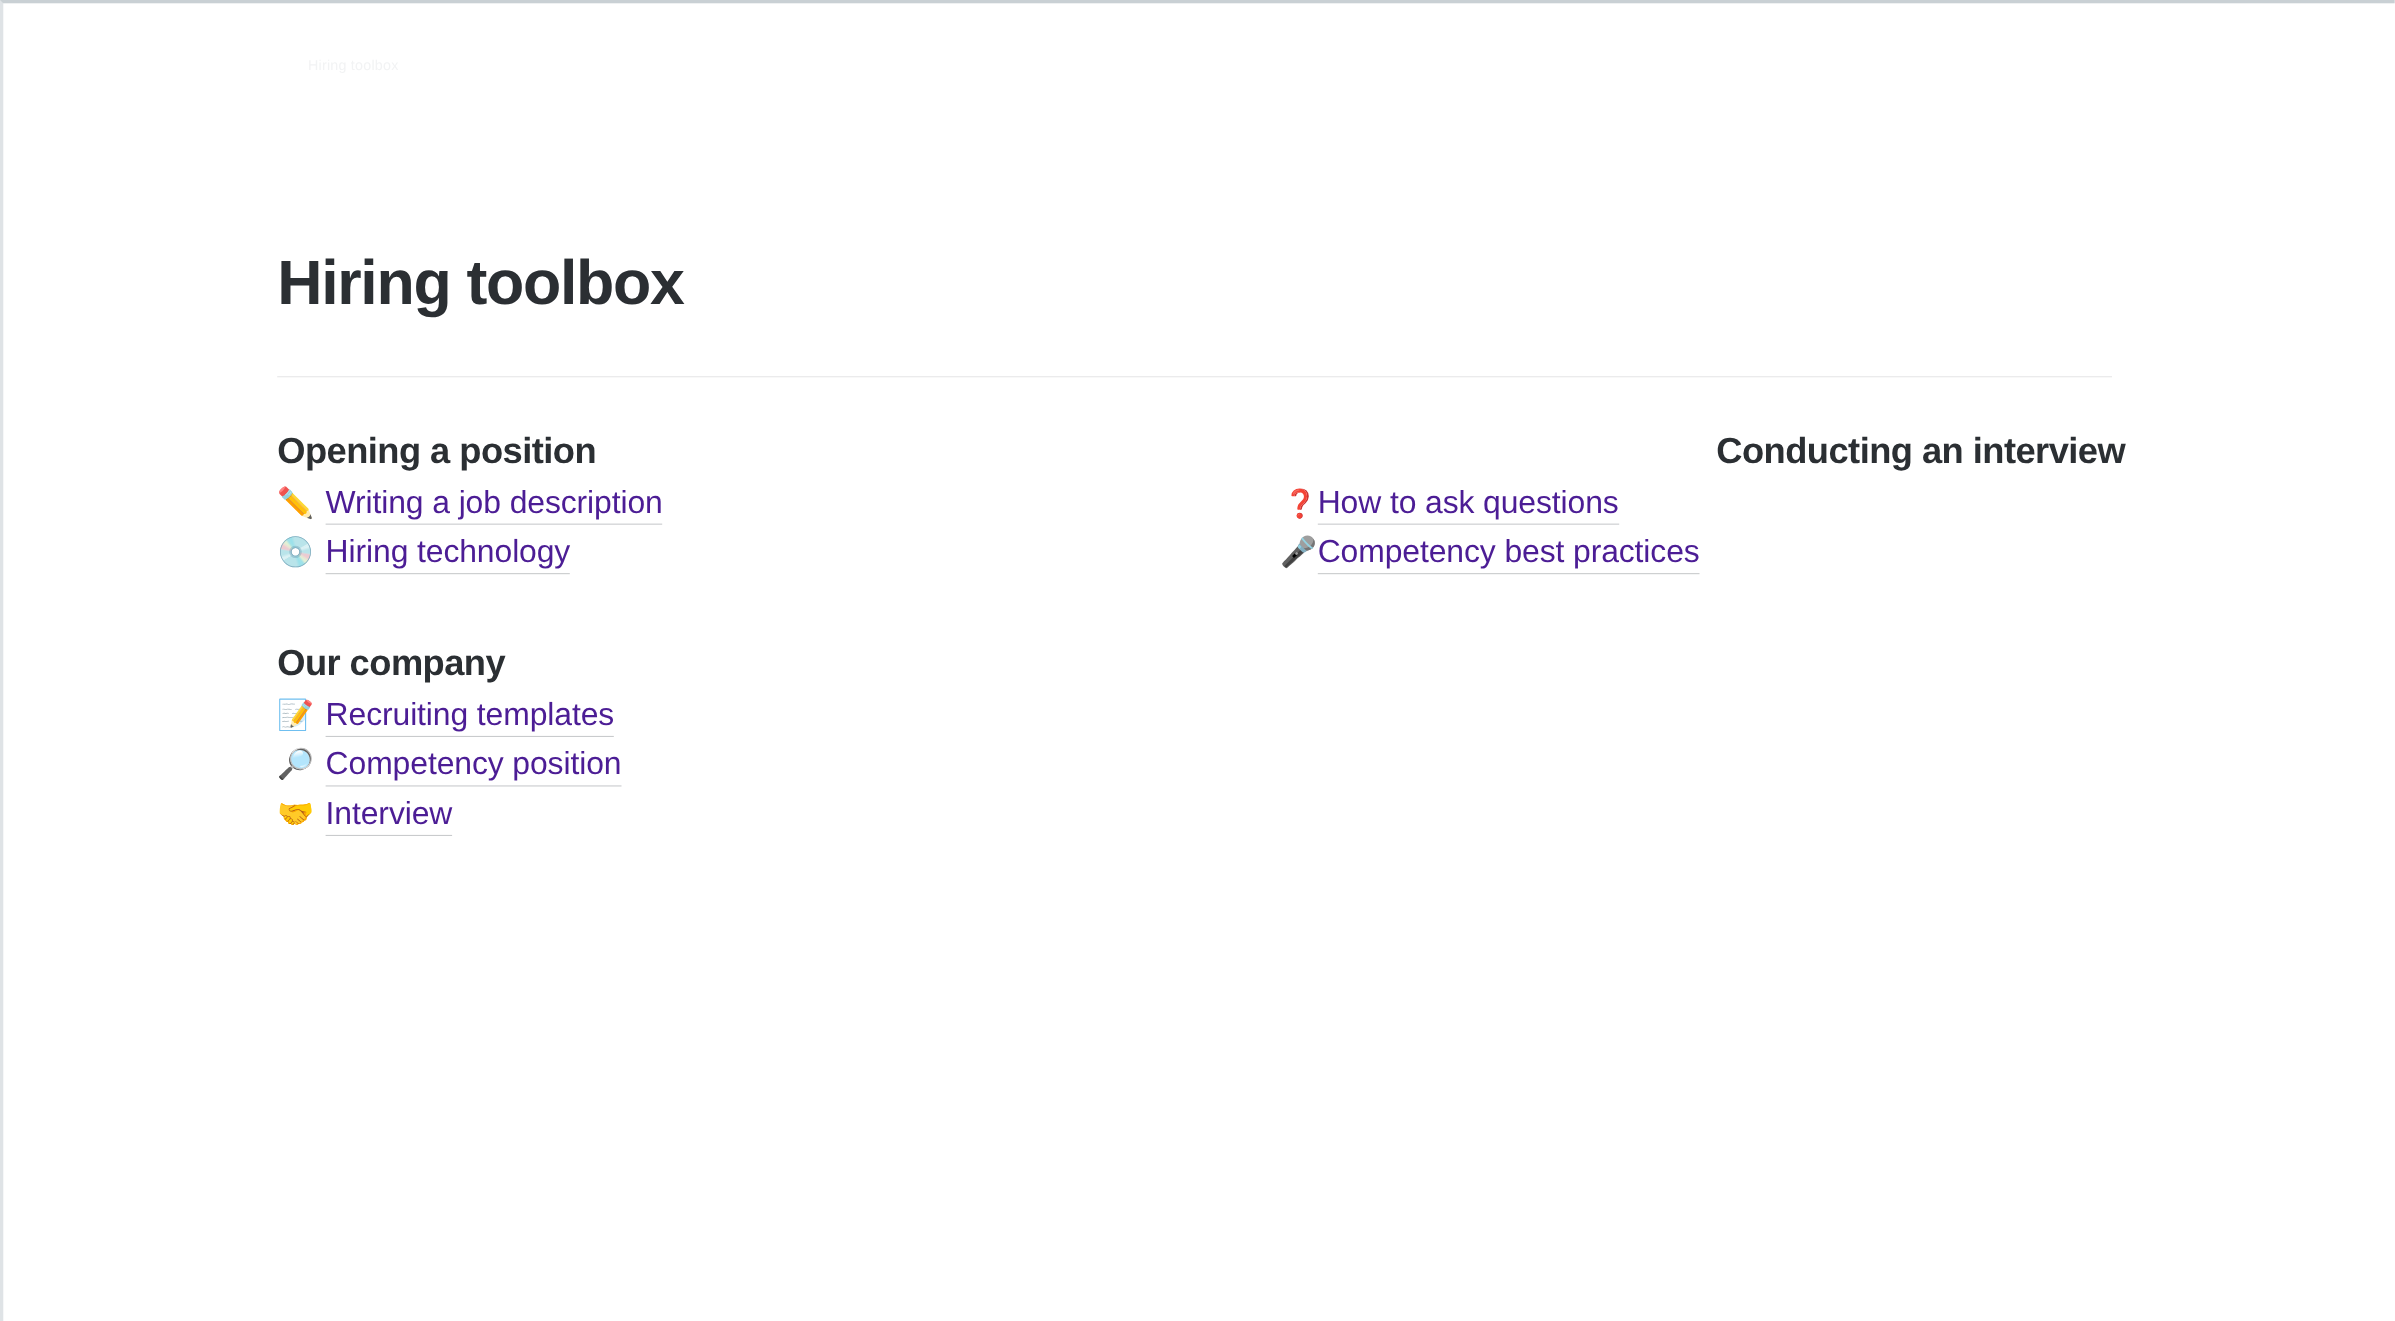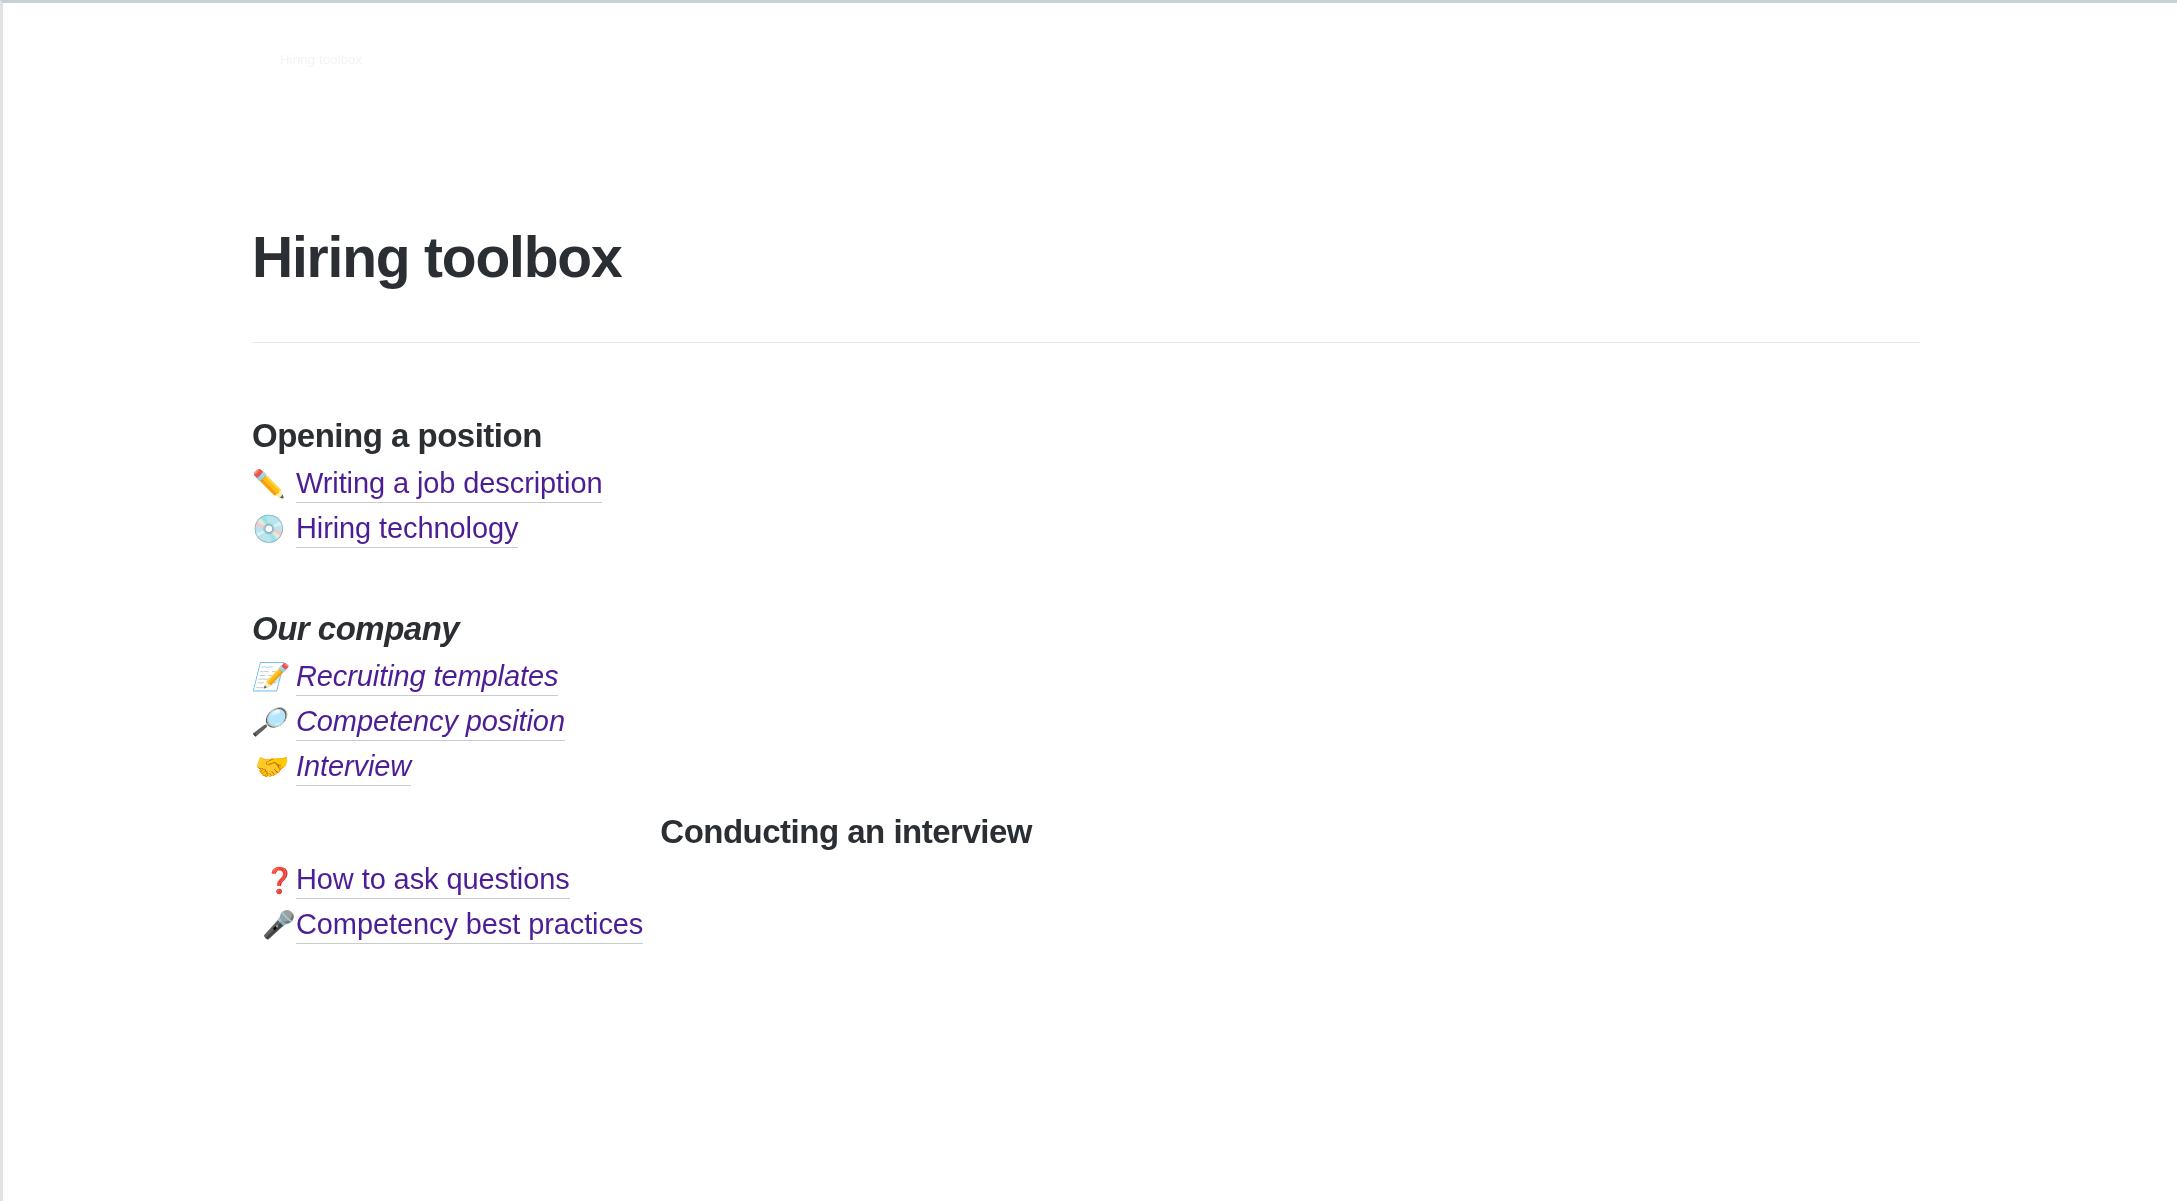--- a/index.html
+++ b/index.html
@@ -48,36 +48,34 @@
     color: #2b2f33;
   }
   .divider {
     margin-top: 53px;
     width: 1668px;
     height: 1px;
     background: #e6e7e8;
   }
   .columns {
     display: flex;
-    margin-top: 74px;
+    margin-top: 48px;
     gap: 16px;
-    flex-direction: column;
   }
   .col {
     width: 888px;
     box-sizing: border-box;
   }
   .col.right {
     width: 780px;
     padding-left: 0px;
     text-align: right;
   }
   .section + .section {
     margin-top: 62px;
-    font-style: italic;
   }
   .section-title {
     font-size: 33px;
     font-weight: 700;
     letter-spacing: -0.5px;
     color: #2b2f33;
     margin: 0 0 14px 0;
   }
   .link-row {
     display: flex;

